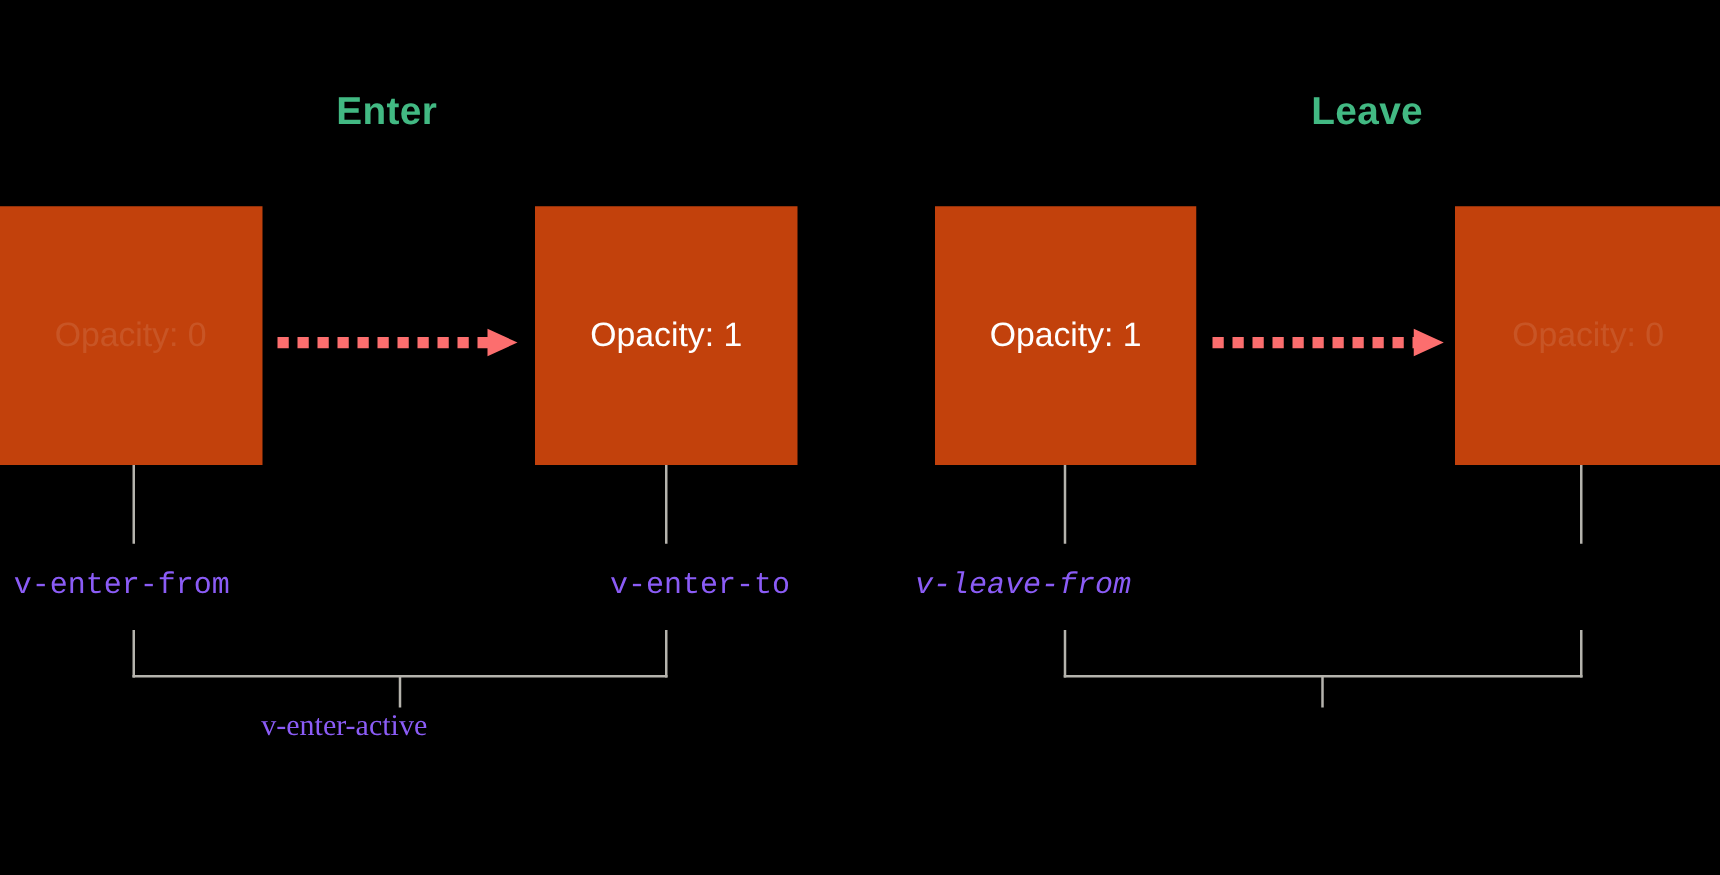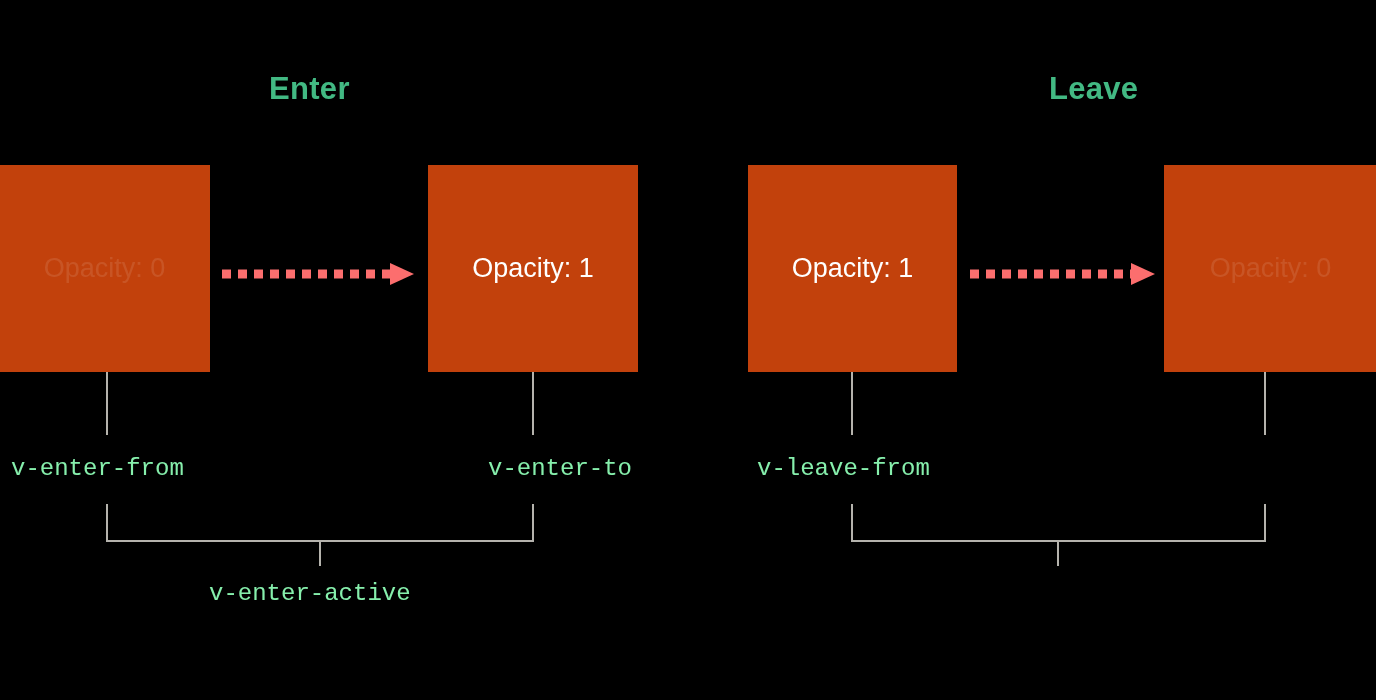--- a/index.html
+++ b/index.html
@@ -73,30 +73,30 @@
     position: absolute;
     width: 2px;
     background: #b5b3ad;
   }
 
   
   .class-label {
     position: absolute;
     font-family: "Liberation Mono", monospace;
     font-size: 24px;
-    color: #86efac;
+    color: #8b5cf6;
     white-space: nowrap;
     letter-spacing: 0px;
   }
   #label-enter-from { left: 11px;   top: 455px; }
   #label-enter-to   { left: 452px;  top: 455px; margin-left: 36px; }
-  #label-leave-from { left: 757px;  top: 455px; }
+  #label-leave-from { left: 732px;  top: 455px; font-style: italic; }
   #label-leave-to   { left: 1183px; top: 455px; }
 
-  #label-enter-active { left: 209px; top: 580px; }
+  #label-enter-active { left: 209px; top: 568px; font-family: Liberation Serif, serif; }
   #label-leave-active { left: 934px; top: 580px; }
 
   
   .bracket {
     position: absolute;
     height: 38px;
     border-left: 2px solid #b5b3ad;
     border-right: 2px solid #b5b3ad;
     border-bottom: 2px solid #b5b3ad;
     box-sizing: border-box;

